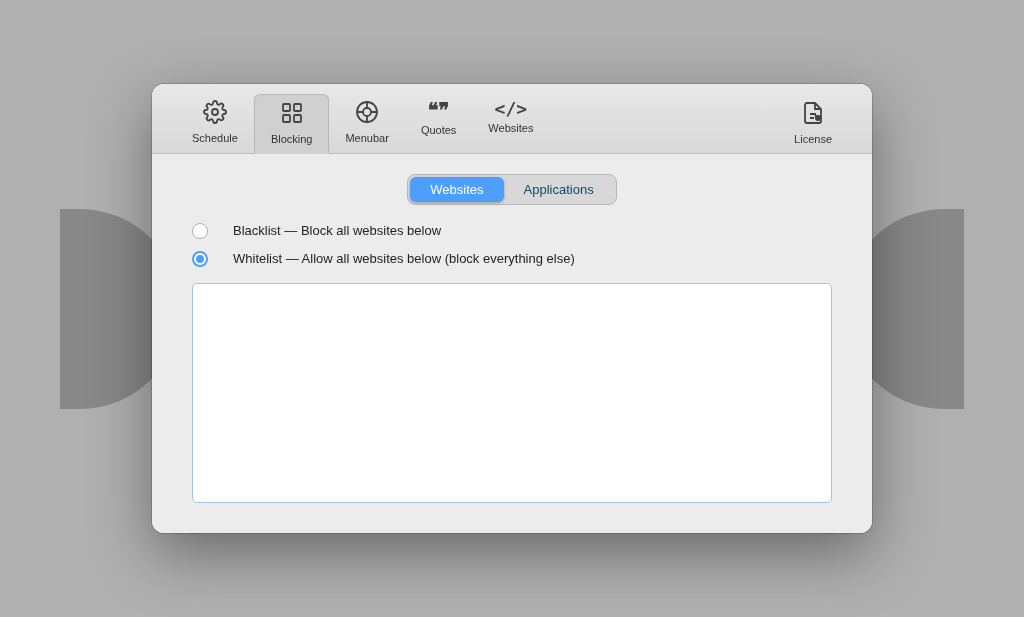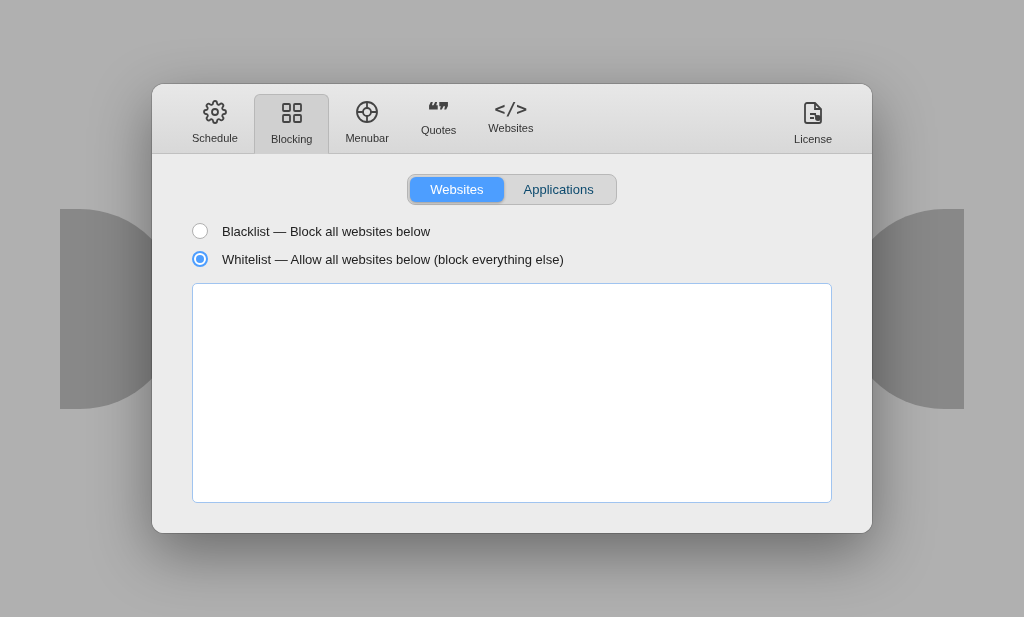--- a/index.html
+++ b/index.html
@@ -191,22 +191,21 @@
     .radio-group {
       display: flex;
       flex-direction: column;
       gap: 12px;
       margin-bottom: 16px;
       padding: 0 10px;
     }
 
     .radio-item {
       display: flex;
-      align-items: center;
-      gap: 14px;
+      gap: 25px;
       cursor: pointer;
     }
 
     .radio-circle {
       width: 16px;
       height: 16px;
       border-radius: 50%;
       border: 1.5px solid #b0b0b0;
       background: white;
       flex-shrink: 0;

